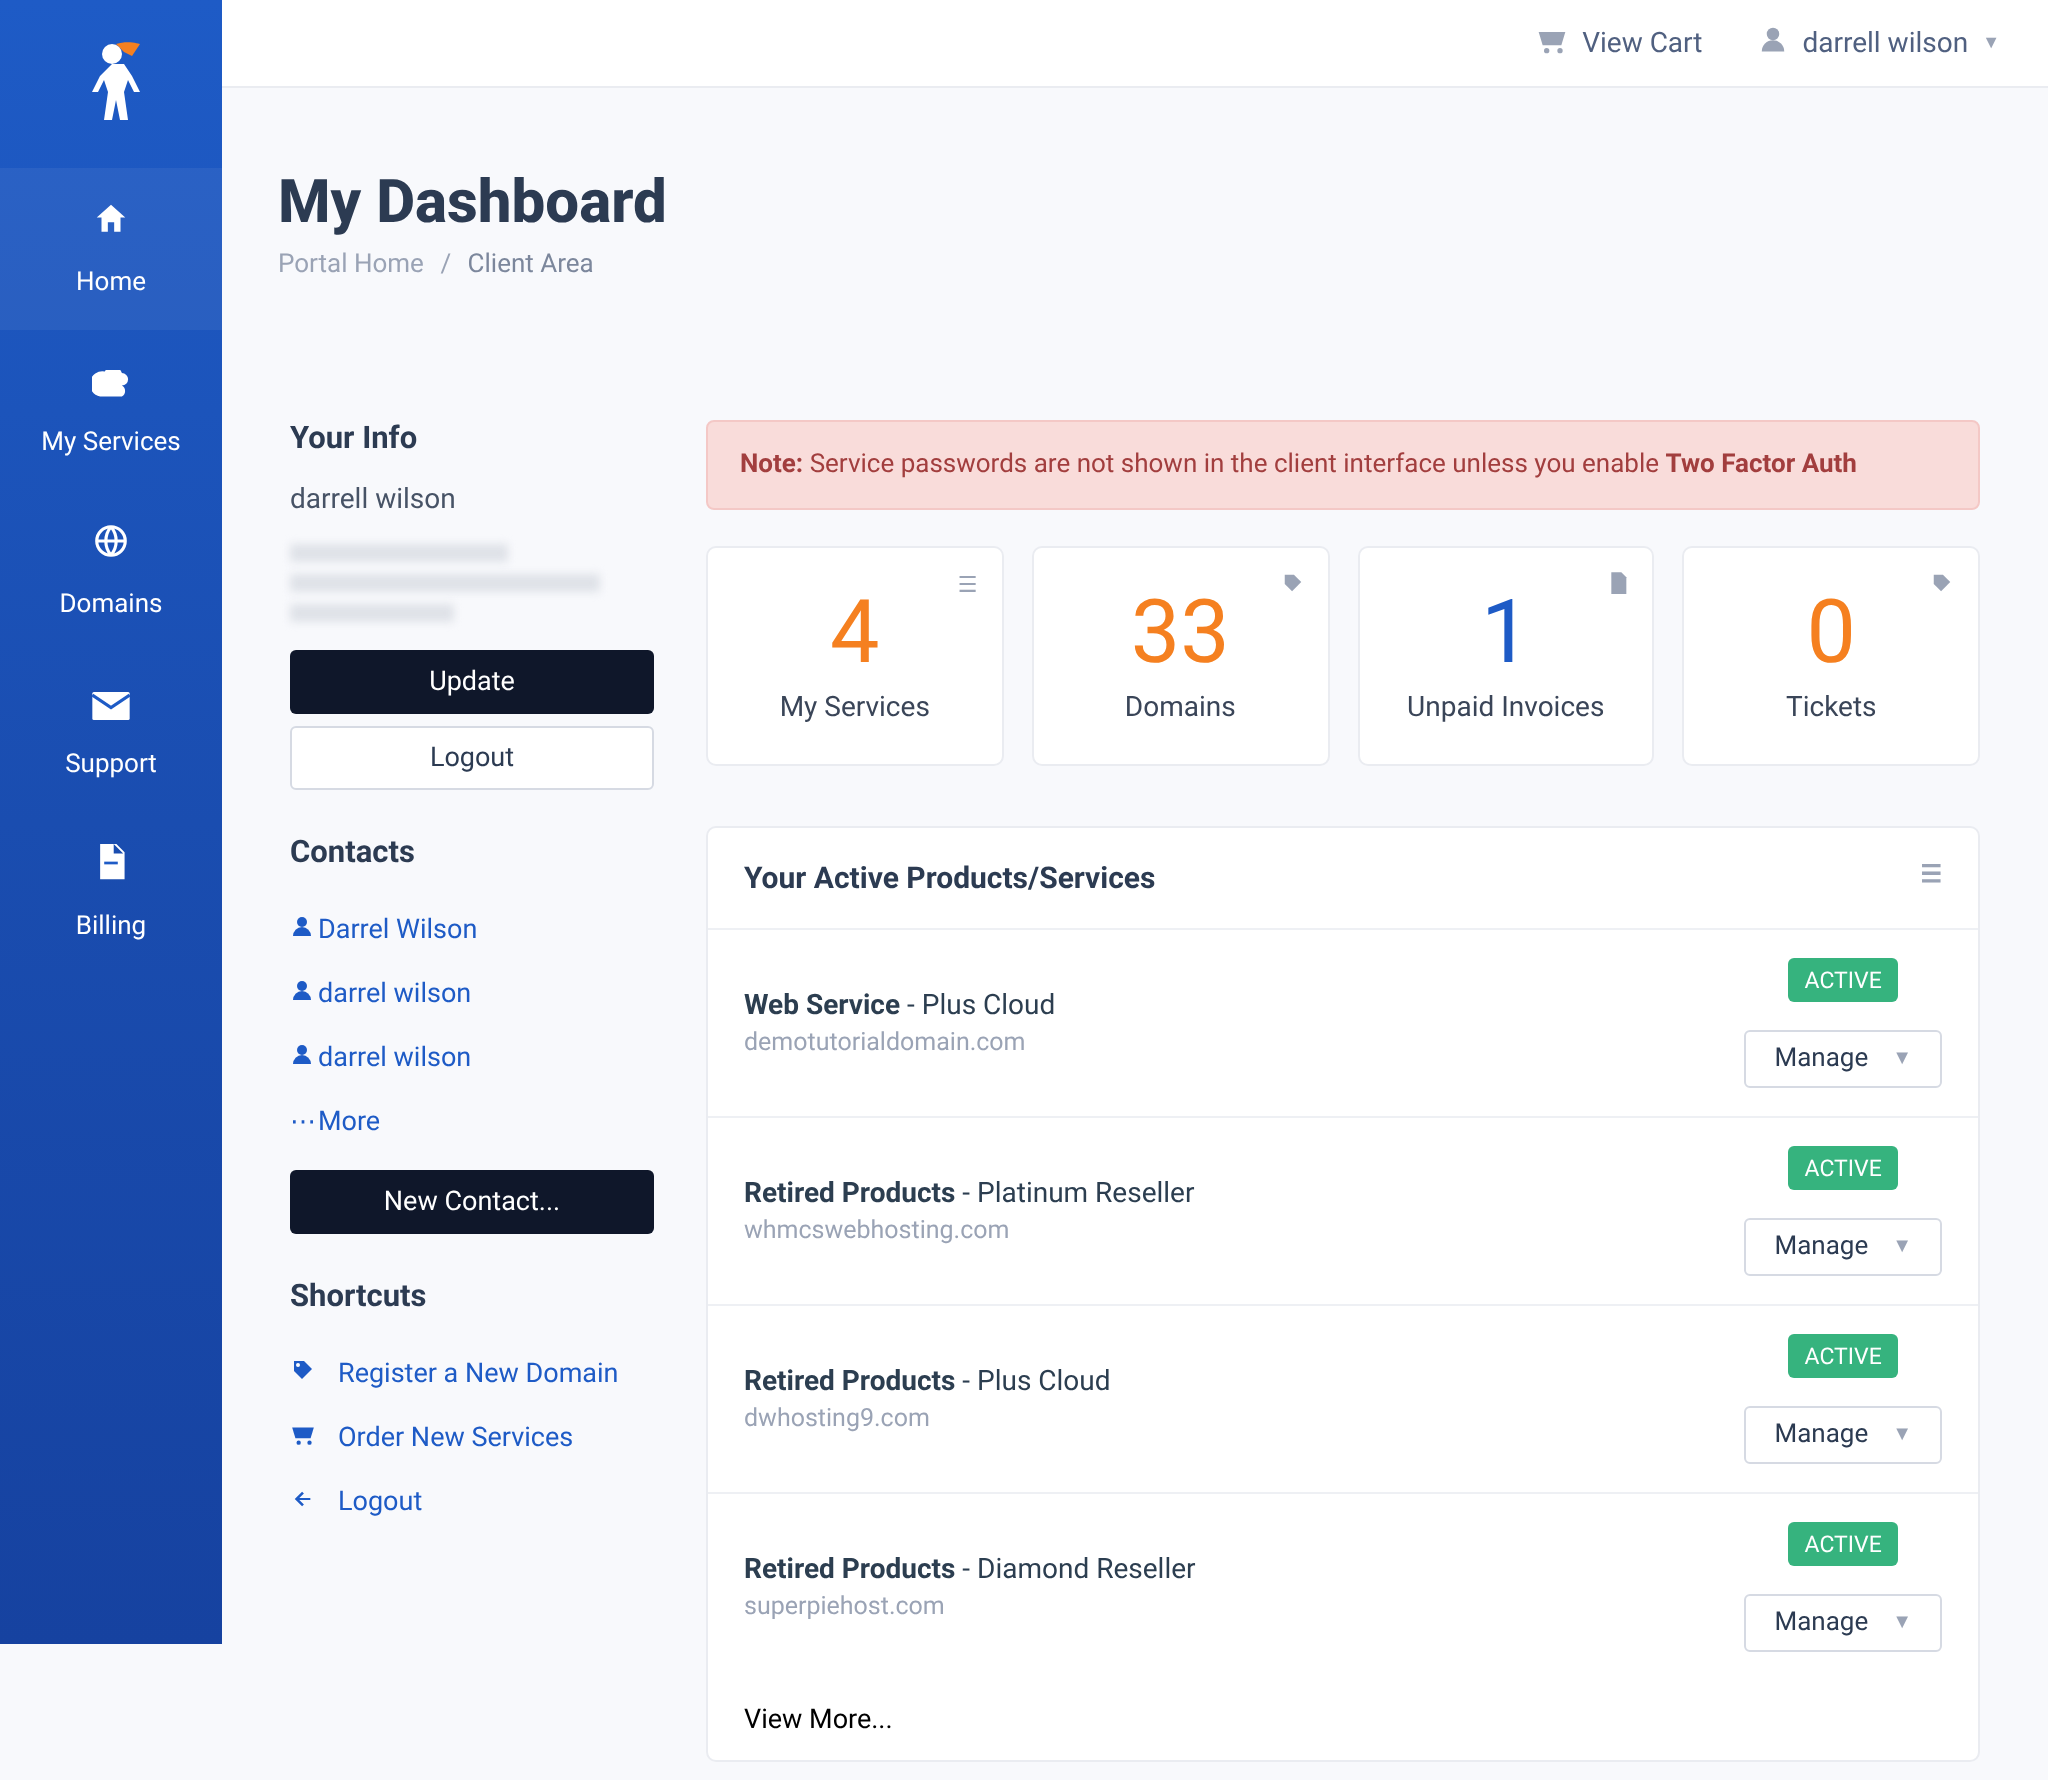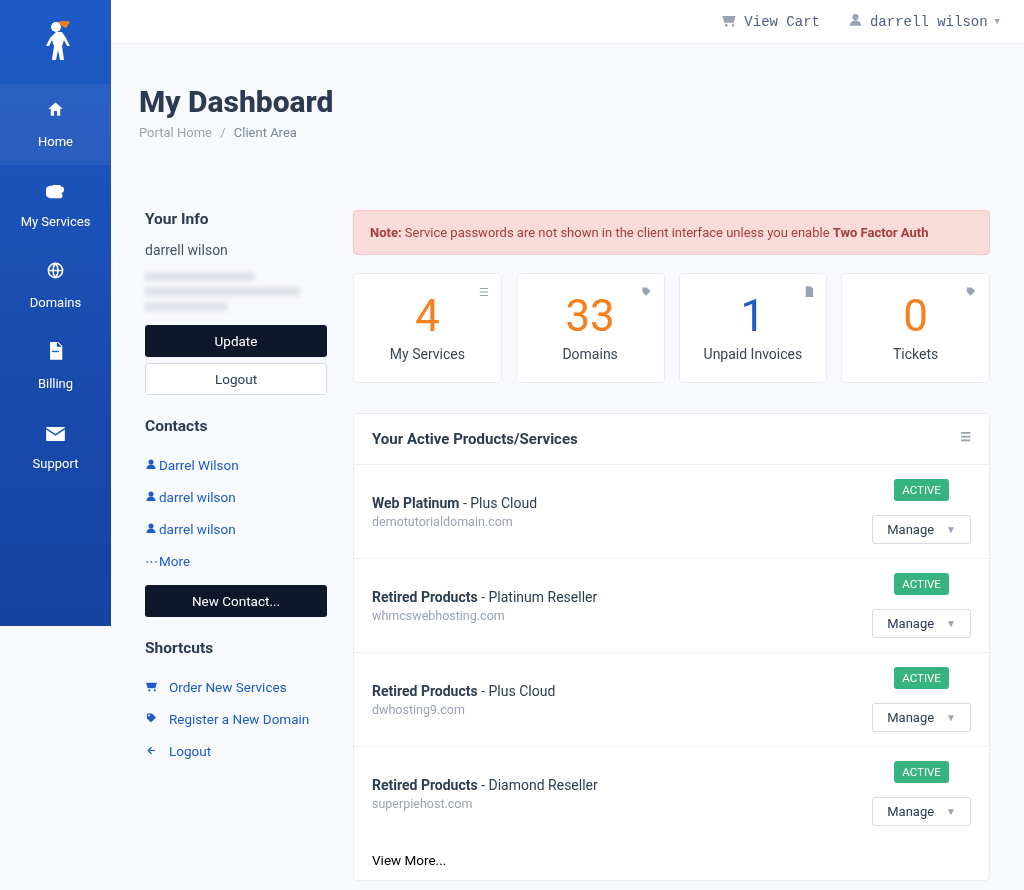--- a/index.html
+++ b/index.html
@@ -1,24 +1,24 @@
 <!DOCTYPE html>
 <html><head>
 <meta charset="utf-8">
 <style>
 * { box-sizing: border-box; margin: 0; padding: 0; }
 body { font-family: -apple-system, BlinkMacSystemFont, "Segoe UI", Roboto, sans-serif; background: #f8f9fc; color: #2c3e50; width: 1024px; height: 890px; overflow: hidden; }
-.sidebar { width: 111px; background: linear-gradient(180deg, #1e5bc6 0%, #1a4db0 50%, #1642a0 100%); height: 626px; position: fixed; left: 0; top: 0; padding-top: 16px; }
+.sidebar { width: 111px; background: linear-gradient(180deg, #1e5bc6 0%, #1a4db0 50%, #1642a0 100%); height: 822px; position: fixed; left: 0; top: 0; padding-top: 16px; }
 .logo { width: 48px; height: 48px; margin: 0 auto 20px; display: block; position: relative; }
 .logo svg { width: 48px; height: 48px; }
 .nav-item { text-align: center; padding: 16px 4px; color: #fff; font-size: 13px; cursor: pointer; }
 .nav-item.active { background: rgba(255,255,255,0.06); }
 .nav-icon { font-size: 19px; margin-bottom: 10px; display: block; color: #fff; }
 .main { margin-left: 111px; width: 913px; }
-.topbar { height: 44px; background: #fff; border-bottom: 1px solid #eaecf1; display: flex; justify-content: flex-end; align-items: center; padding: 4px 24px; gap: 28px; font-size: 14px; color: #506080; font-family: Liberation Mono, monospace; }
+.topbar { height: 44px; background: #fff; border-bottom: 1px solid #eaecf1; display: flex; justify-content: flex-end; align-items: center; padding: 4px 24px; gap: 28px; font-size: 14px; color: #506080; }
 .topbar-item { display: flex; align-items: center; gap: 7px; cursor: pointer; }
 .content { padding: 40px 34px 0 34px; display: flex; gap: 26px; }
 .leftcol { width: 182px; flex-shrink: 0; }
 .rightcol { flex: 1; }
 .page-title { font-size: 30px; font-weight: 800; color: #2c3b52; margin-bottom: 6px; }
 .breadcrumb { font-size: 13px; color: #9aa3b5; margin-bottom: 30px; }
 .breadcrumb .sep { margin: 0 5px; }
 .breadcrumb .current { color: #7c879c; }
 .section-h { font-size: 15.5px; font-weight: 700; color: #2c3b52; margin-bottom: 14px; margin-top: 22px; }
 .section-h:first-child { margin-top: 0; }
@@ -92,35 +92,35 @@
     <span class="nav-icon">
       <svg width="19" height="19" viewBox="0 0 24 24" fill="none" stroke="#fff" stroke-width="2">
           <circle cx="12" cy="12" r="9"></circle>
           <path d="M3 12h18M12 3a14 14 0 010 18M12 3a14 14 0 000 18"></path>
         </svg>
     </span>
     <span>Domains</span>
   </div>
   <div class="nav-item">
     <span class="nav-icon">
+      <svg width="19" height="14" viewBox="0 0 24 18" fill="#fff">
+          <rect width="24" height="18" rx="1"></rect>
+          <path d="M0 2l12 8 12-8" fill="none" stroke="#1e5bc6" stroke-width="2"></path>
+        </svg>
+    </span>
+    <span>Support</span>
+  </div>
+  <div class="nav-item">
+    <span class="nav-icon">
       <svg width="17" height="19" viewBox="0 0 24 28" fill="#fff">
           <path d="M4 0h12l6 6v20H4z M14 0v7h7" fill="#fff"></path>
           <rect x="7" y="13" width="10" height="2" fill="#1e5bc6"></rect>
         </svg>
     </span>
     <span>Billing</span>
-  </div>
-  <div class="nav-item">
-    <span class="nav-icon">
-      <svg width="19" height="14" viewBox="0 0 24 18" fill="#fff">
-          <rect width="24" height="18" rx="1"></rect>
-          <path d="M0 2l12 8 12-8" fill="none" stroke="#1e5bc6" stroke-width="2"></path>
-        </svg>
-    </span>
-    <span>Support</span>
   </div>
 </div>
 
 <div class="main">
   <div class="topbar">
     <div class="topbar-item">
       <span>
         <svg width="16" height="14" viewBox="0 0 24 20" fill="#9aa3b5">
             <path d="M2 4h20l-3 10H5z M2 4L0 0"></path>
             <circle cx="8" cy="18" r="2"></circle>
@@ -185,33 +185,33 @@
         <span>darrel wilson</span>
       </div>
       <div class="contact-item">
         <span class="contact-icon">⋯</span>
         <span>More</span>
       </div>
       <div class="btn btn-orange" style="margin-top:8px">New Contact...</div>
 
       <div class="section-h">Shortcuts</div>
       <div class="shortcut-item">
+        <span class="shortcut-icon"><svg width="13" height="12" viewBox="0 0 24 24" fill="#1e5bc6">
+              <path d="M3 3h10l8 8-10 10-8-8z"></path>
+              <circle cx="7" cy="7" r="2" fill="#fff"></circle>
+            </svg></span>
+        <span>Register a New Domain</span>
+      </div>
+      <div class="shortcut-item">
         <span class="shortcut-icon"><svg width="13" height="12" viewBox="0 0 24 20" fill="#1e5bc6">
               <path d="M2 4h20l-3 10H5z"></path>
               <circle cx="8" cy="18" r="2"></circle>
               <circle cx="18" cy="18" r="2"></circle>
             </svg></span>
         <span>Order New Services</span>
-      </div>
-      <div class="shortcut-item">
-        <span class="shortcut-icon"><svg width="13" height="12" viewBox="0 0 24 24" fill="#1e5bc6">
-              <path d="M3 3h10l8 8-10 10-8-8z"></path>
-              <circle cx="7" cy="7" r="2" fill="#fff"></circle>
-            </svg></span>
-        <span>Register a New Domain</span>
       </div>
       <div class="shortcut-item">
         <span class="shortcut-icon"><svg width="13" height="11" viewBox="0 0 24 24" fill="#1e5bc6">
               <path d="M20 11H8l5-5-2-2-8 8 8 8 2-2-5-5h12z"></path>
             </svg></span>
         <span>Logout</span>
       </div>
     </div>
 
     <div class="rightcol">
@@ -248,21 +248,21 @@
         </div>
       </div>
 
       <div class="panel">
         <div class="panel-head">
           <span>Your Active Products/Services</span>
           <span class="panel-icon">☰</span>
         </div>
         <div class="product-row">
           <div class="product-info">
-            <div class="product-name"><b>Web Platinum</b> - <span>Plus Cloud</span></div>
+            <div class="product-name"><b>Web Service</b> - <span>Plus Cloud</span></div>
             <div class="product-domain">demotutorialdomain.com</div>
           </div>
           <div class="product-actions">
             <span class="badge">ACTIVE</span>
             <div class="manage-btn">
                 <span>Manage</span>
                 <span class="manage-caret">▼</span>
               </div>
           </div>
         </div>

